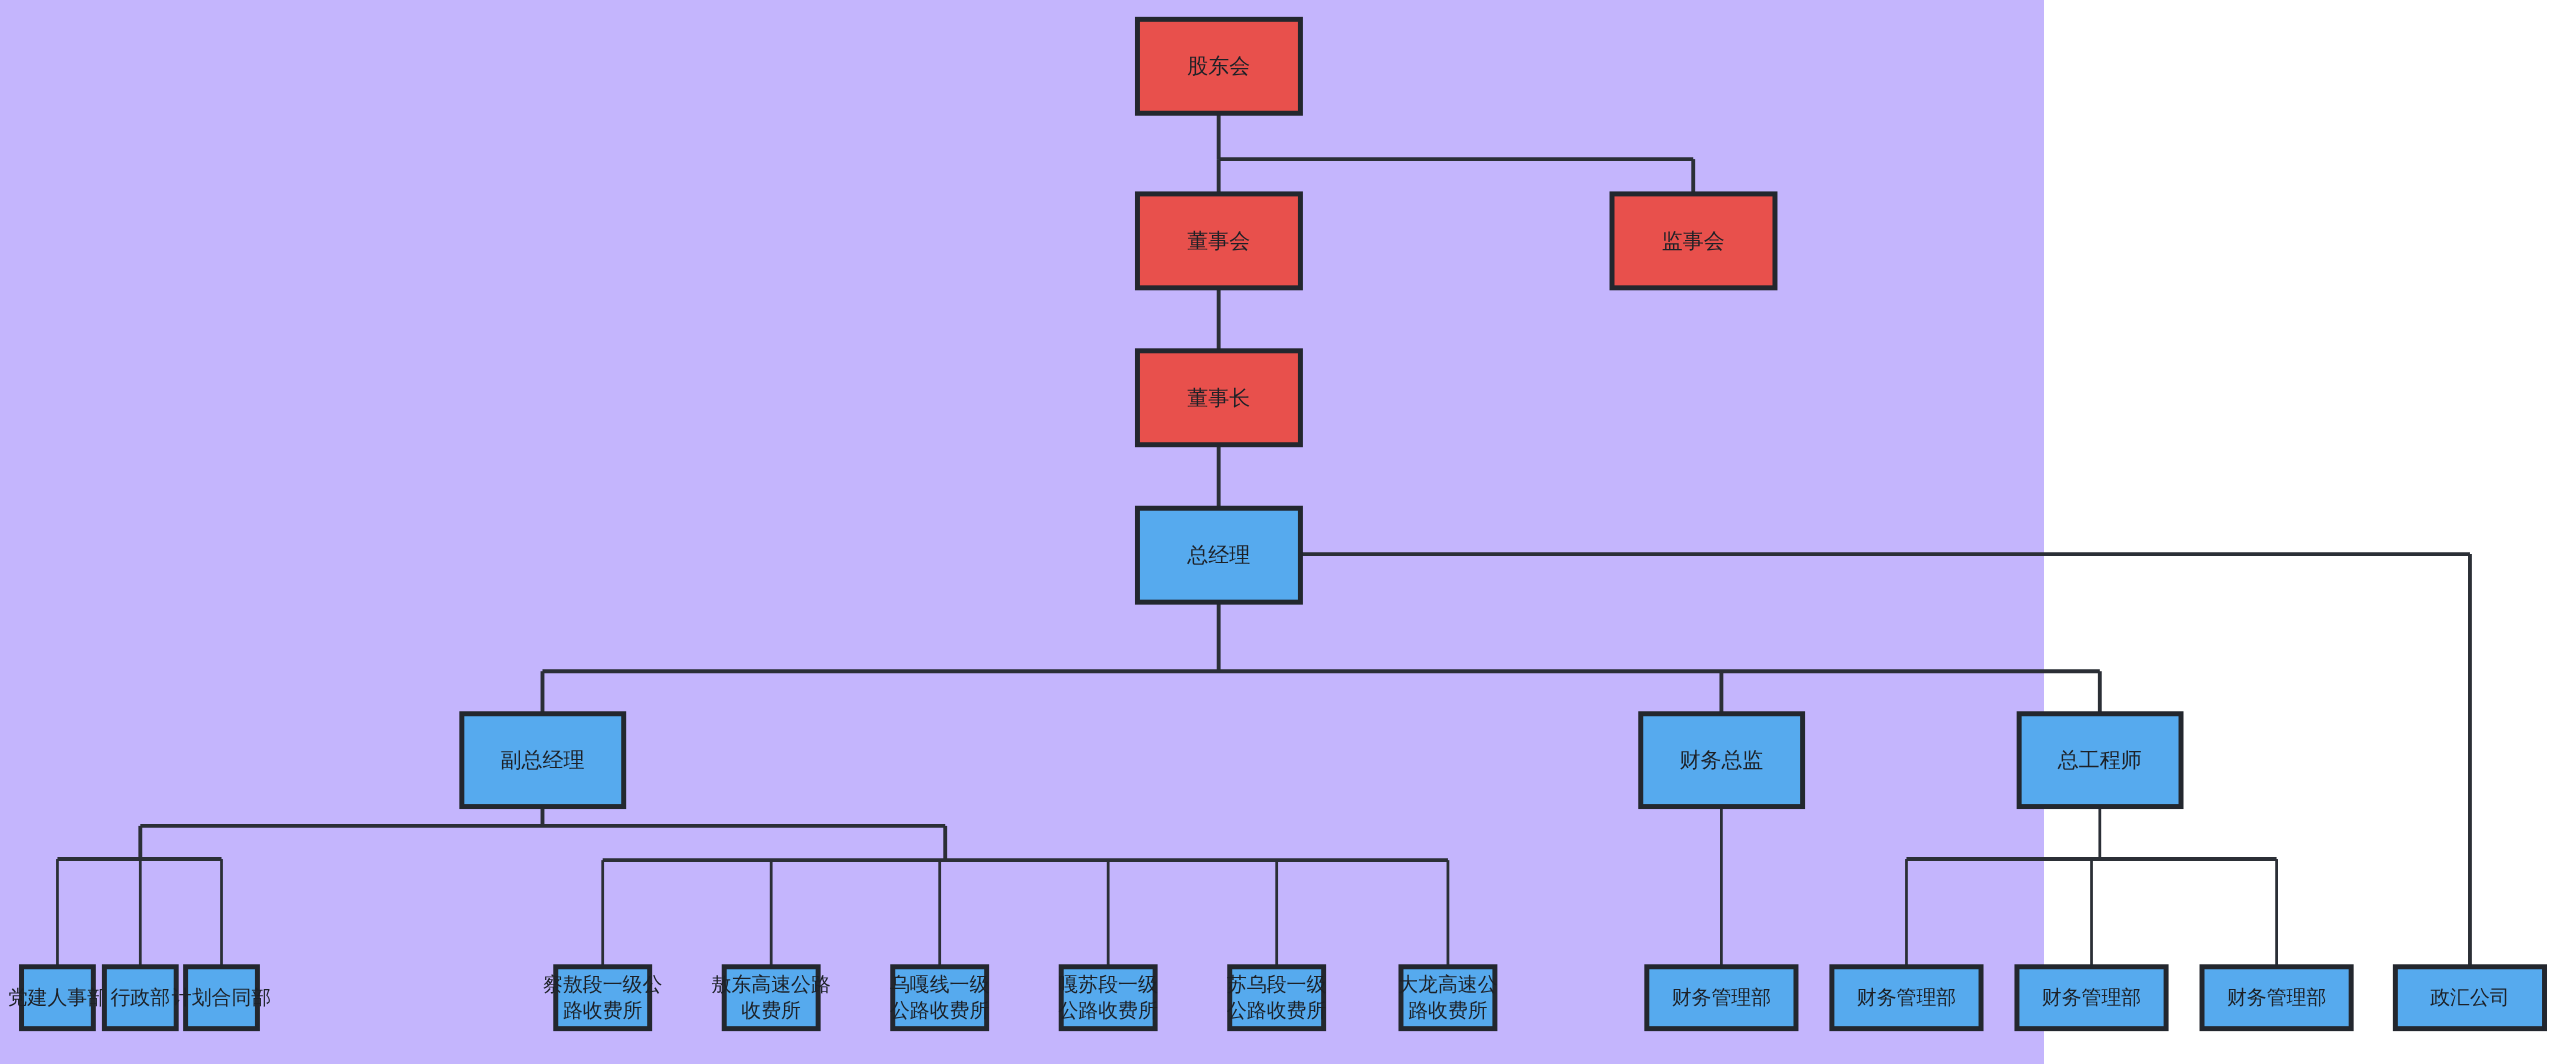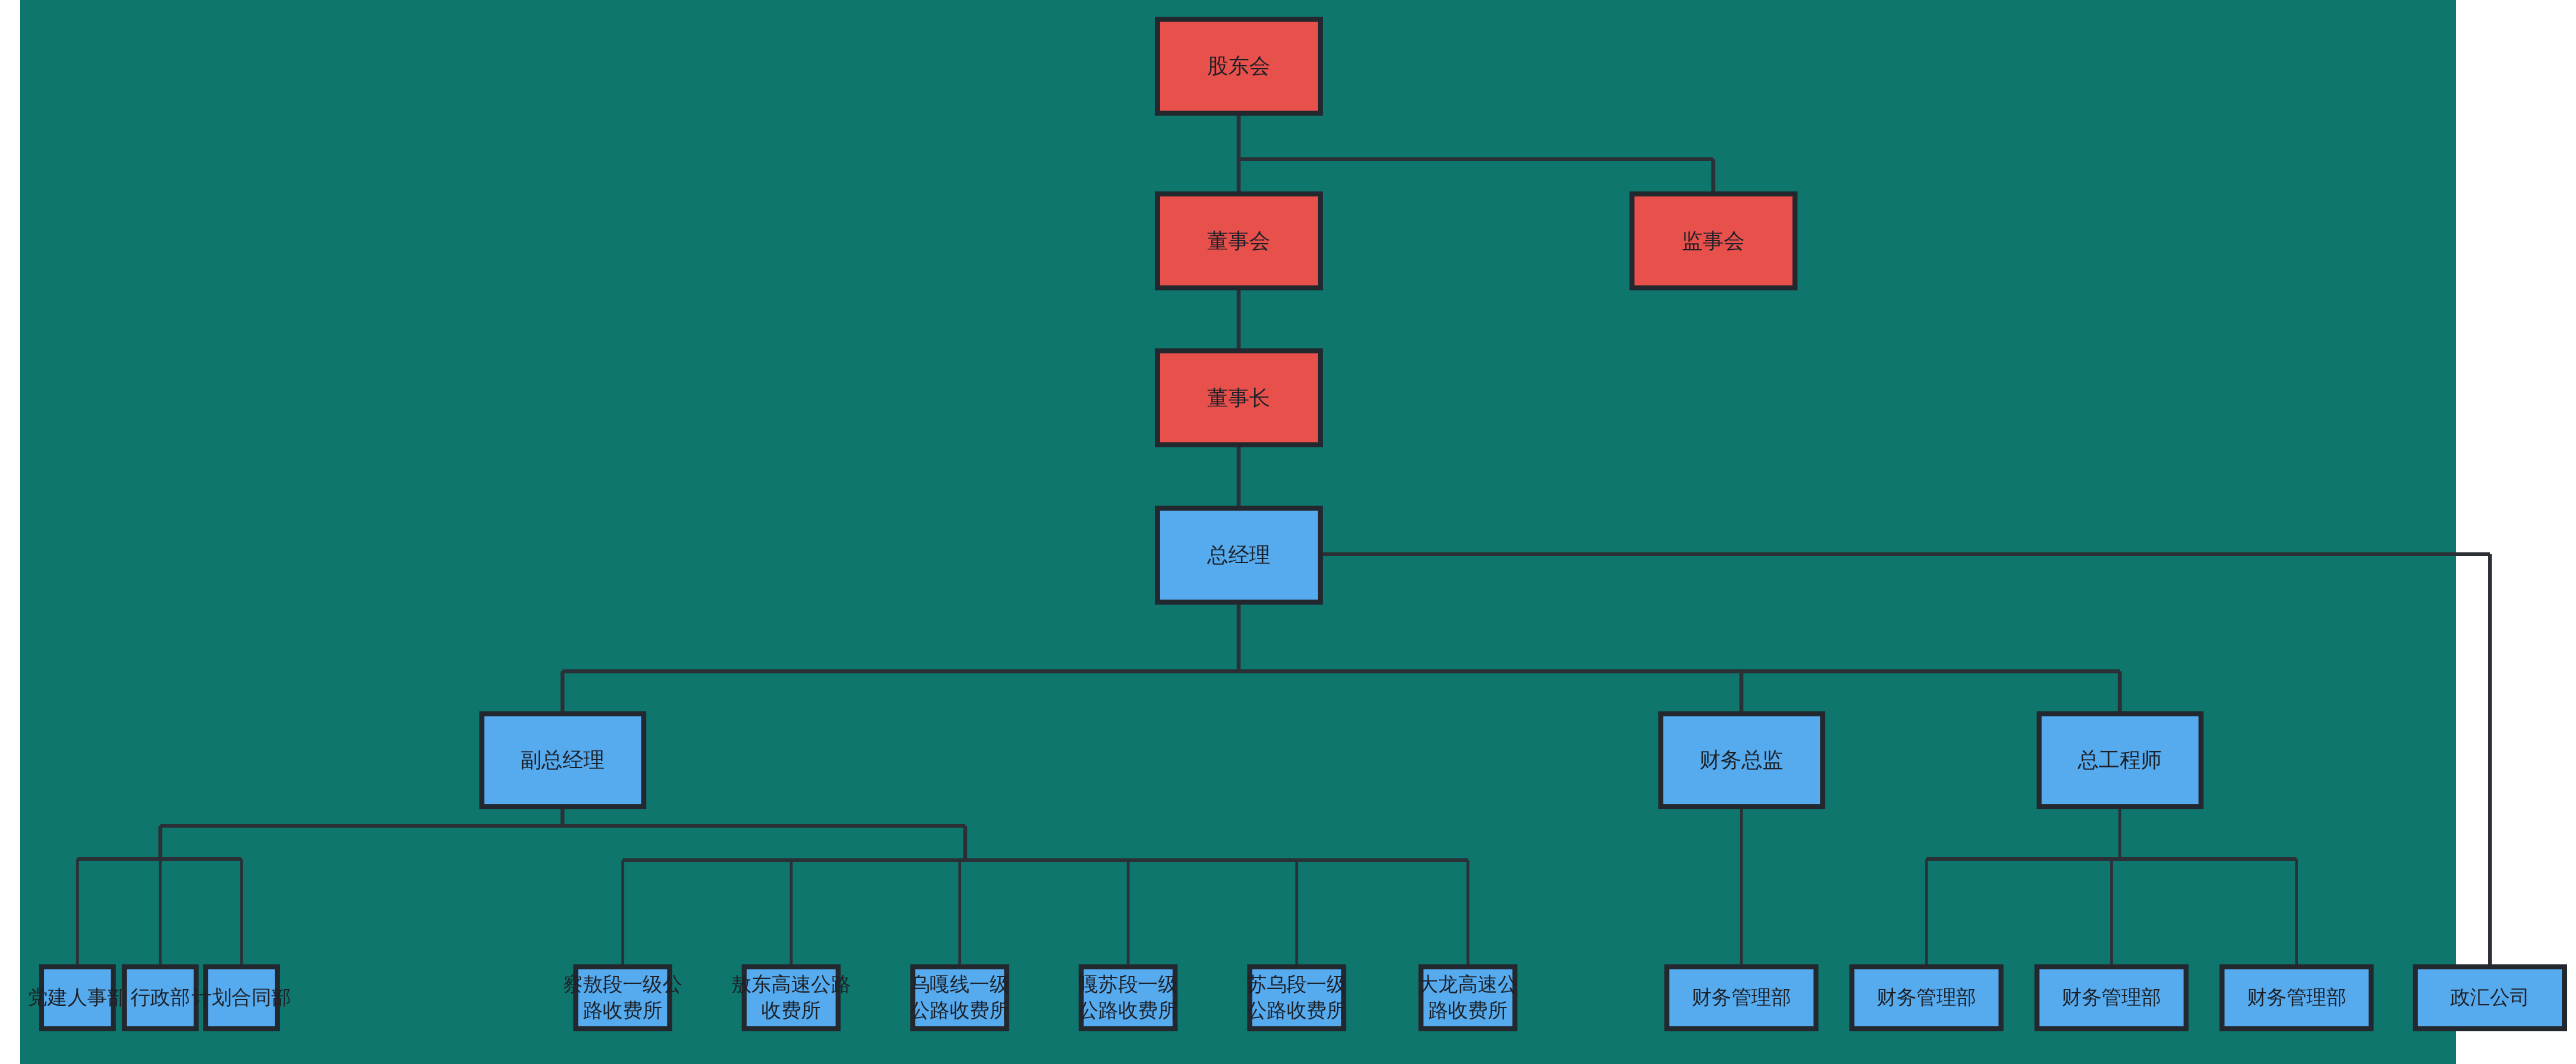--- a/index.html
+++ b/index.html
@@ -9,24 +9,23 @@
     background: #ffffff;
   }
   body {
     width: 2576px;
     height: 1064px;
     font-family: "DejaVu Sans", "Liberation Sans", sans-serif;
     overflow: hidden;
   }
   #chart-root {
     position: relative;
-    width: 2436px;
+    width: 2044px;
     height: 1064px;
-    background: #0f766e;
-    margin-left: 20px;
+    background: #c4b5fd;
   }
   svg#org-svg {
     position: absolute;
     left: 0;
     top: 0;
     width: 2576px;
     height: 1064px;
     display: block;
   }
   .node-rect {

